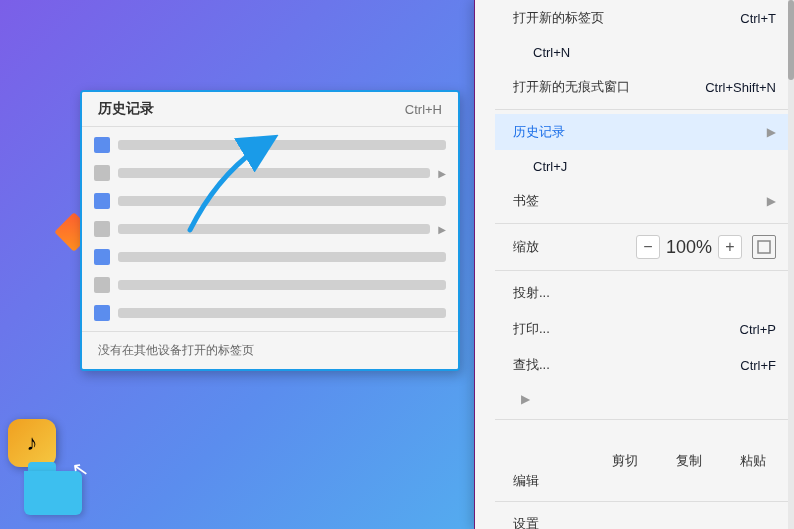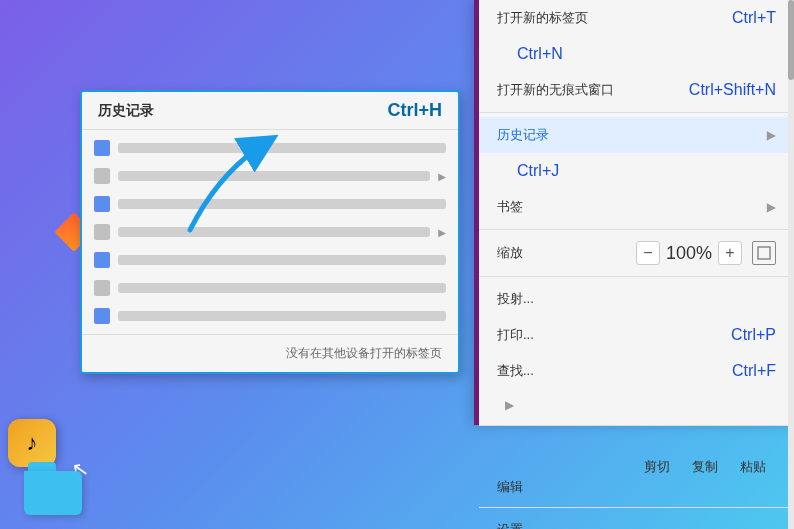--- a/index.html
+++ b/index.html
@@ -39,23 +39,23 @@
       font-size: 14px;
       font-weight: bold;
       color: #333;
       border-bottom: 1px solid #ddd;
       display: flex;
       justify-content: space-between;
       align-items: center;
     }
 
     .history-submenu-header .shortcut {
-      color: #0369a1;
-      font-weight: bold;
-      font-size: 18px;
+      color: #737373;
+      font-weight: normal;
+      font-size: 13px;
     }
 
     .history-item-list {
       padding: 4px 0;
     }
 
     .history-item {
       display: flex;
       align-items: center;
       padding: 6px 12px;
@@ -83,34 +83,35 @@
     .history-item-arrow {
       color: #999;
       font-size: 10px;
     }
 
     .history-footer {
       border-top: 1px solid #ddd;
       padding: 10px 16px;
       font-size: 12px;
       color: #666;
-      text-align: right;
+      text-align: left;
       background: #f5f5f5;
     }
 
     
     .context-menu {
       position: absolute;
       top: 0;
       right: 0;
       width: 320px;
-      height: 425px;
+      height: 529px;
       background: #f5f5f5;
       box-shadow: -2px 0 12px rgba(0,0,0,0.2);
-      border-left: 5px solid #701a75;
+      border-left: 1px solid #701a75;
+      padding-left: 20px;
     }
 
     .menu-item {
       display: flex;
       align-items: center;
       padding: 9px 18px;
       font-size: 13px;
       color: #333;
       cursor: pointer;
       position: relative;
@@ -119,22 +120,22 @@
     .menu-item.highlighted {
       background: #e0eeff;
       color: #1a6ee8;
     }
 
     .menu-item .label {
       flex: 1;
     }
 
     .menu-item .shortcut {
-      color: #1d4ed8;
-      font-size: 16px;
+      color: #0f172a;
+      font-size: 13px;
       margin-left: 20px;
     }
 
     .menu-item .submenu-arrow {
       color: #999;
       font-size: 12px;
       margin-left: 8px;
     }
 
     .menu-divider {
@@ -209,21 +210,21 @@
       gap: 0;
     }
 
     .edit-label {
       flex: 1;
       margin-top: 41px;
     }
 
     .edit-actions {
       display: flex;
-      gap: 2px;
+      gap: 18px;
     }
 
     .edit-btn {
       padding: 3px 10px;
       background: transparent;
       border: none;
       font-size: 13px;
       color: #333;
       cursor: pointer;
       border-radius: 3px;

